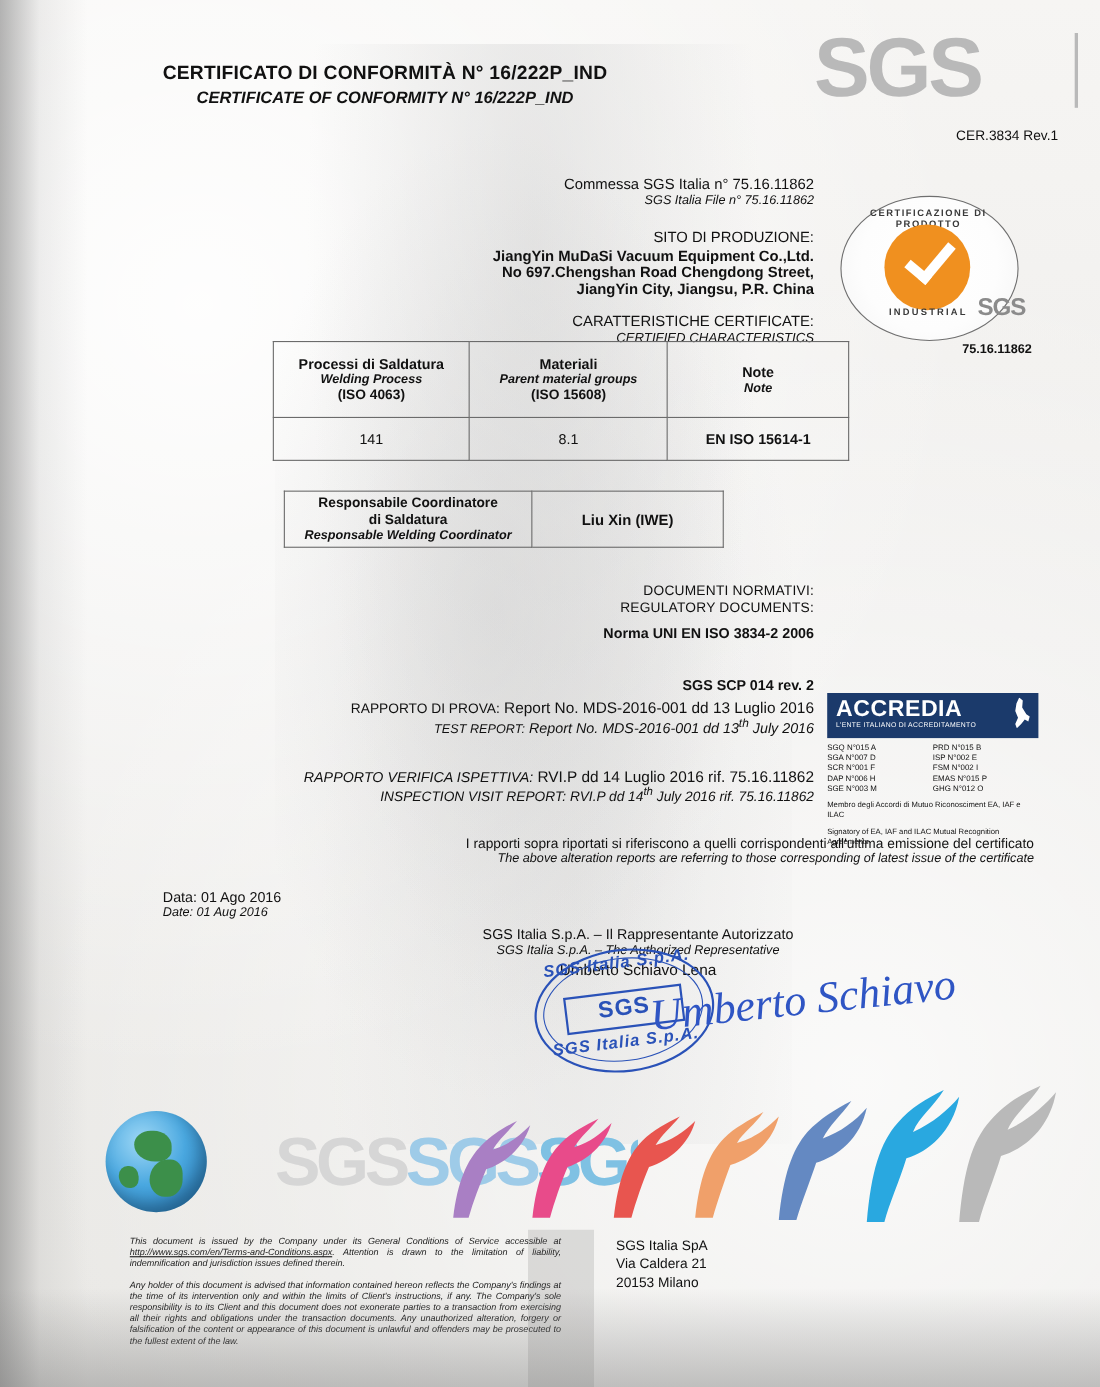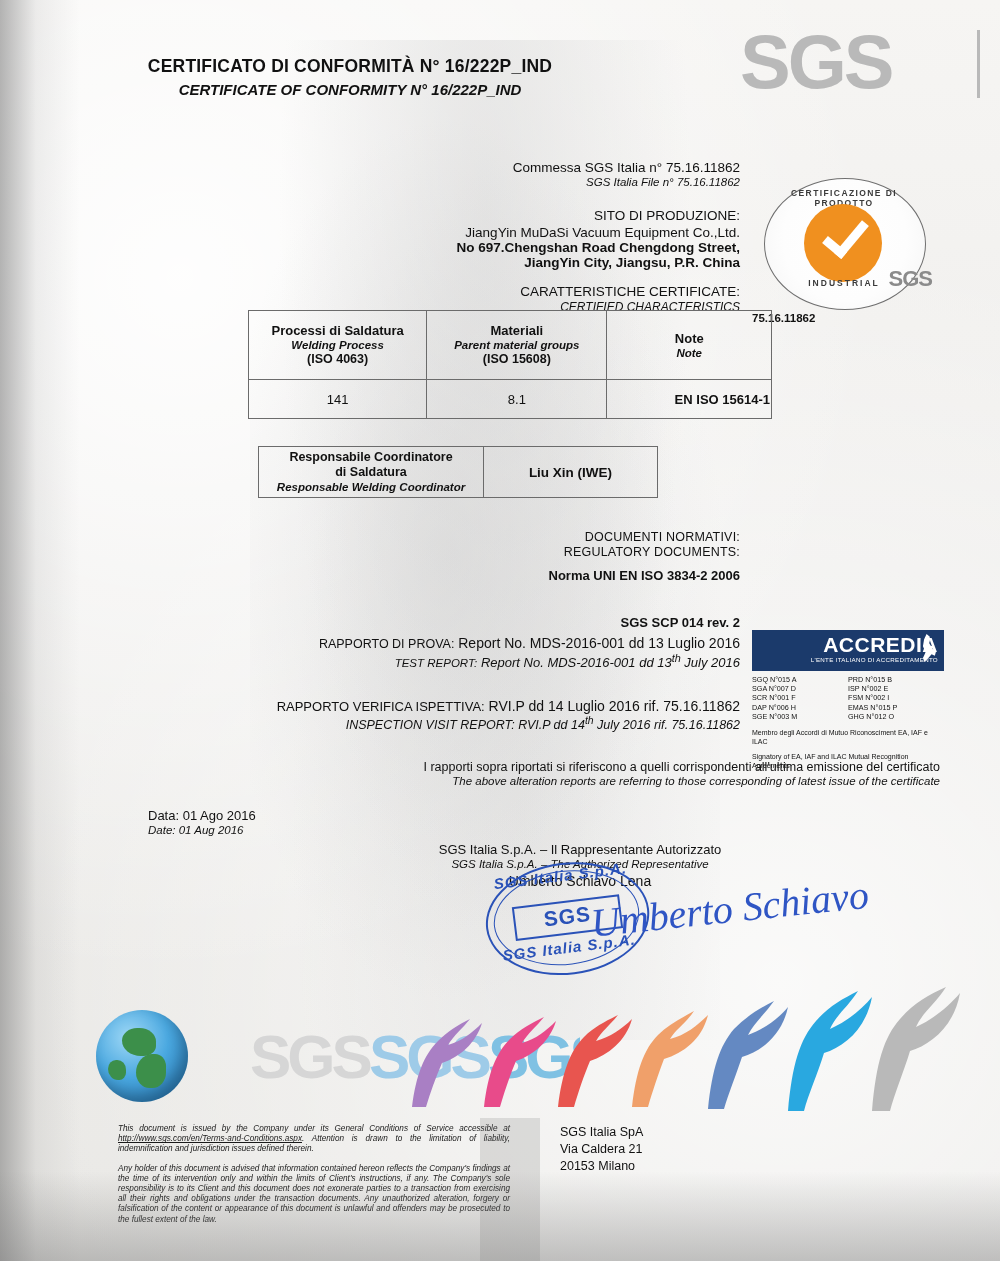--- a/index.html
+++ b/index.html
@@ -50,21 +50,21 @@
     position:absolute;right:0;top:6px;width:3px;height:68px;background:#b9b9b9;
   }
 
   
   #commessa{left:0;top:160px;width:740px;text-align:right;}
   #commessa .l1{font-size:13.5px;color:#111;}
   #commessa .l2{font-size:11.5px;font-style:italic;color:#111;margin-top:1px;}
 
   #site{left:0;top:208px;width:740px;text-align:right;}
   #site .l1{font-size:13.5px;color:#111;}
-  #site .l2{font-size:13.5px;font-weight:normal;color:#111;margin-top:2px;}
+  #site .l2{font-size:13.5px;font-weight:bold;color:#111;margin-top:2px;}
   #site .l3{font-size:13.5px;font-weight:bold;color:#111;}
   #site .l4{font-size:13.5px;font-weight:bold;color:#111;}
 
   #charact{left:0;top:284px;width:740px;text-align:right;}
   #charact .l1{font-size:13.5px;color:#111;}
   #charact .l2{font-size:12px;font-style:italic;color:#111;margin-top:1px;}
 
   
   #cert-mark{left:752px;top:178px;width:186px;height:150px;}
   #cert-mark .ring{
@@ -83,31 +83,31 @@
     background:#f0901f;
   }
   #cert-mark .tick:after{
     content:"";position:absolute;left:20px;top:18px;width:34px;height:16px;
     border-left:9px solid #fff;border-bottom:9px solid #fff;
     transform:rotate(-50deg);
   }
   #cert-mark .sgs-small{
     position:absolute;right:6px;top:88px;font-size:22px;font-weight:bold;color:#8b8b8b;letter-spacing:-1px;
   }
-  #cert-mark .filenum{position:absolute;left:0;top:134px;width:186px;text-align:left;font-size:11.5px;font-weight:bold;color:#111;}
+  #cert-mark .filenum{position:absolute;left:0;top:134px;width:186px;text-align:right;font-size:11.5px;font-weight:bold;color:#111;}
 
   
   #tbl1{left:248px;top:310px;width:524px;border-collapse:collapse;}
   #tbl1 td{border:1px solid #6b6b6b;}
   #tbl1 .hd{height:66px;text-align:center;vertical-align:middle;}
   #tbl1 .hd .a{font-size:13px;font-weight:bold;color:#111;line-height:15px;}
   #tbl1 .hd .b2{font-size:11.5px;font-style:italic;font-weight:bold;color:#111;line-height:14px;}
   #tbl1 .hd .c3{font-size:12.5px;font-weight:bold;color:#111;line-height:15px;}
   #tbl1 .val{height:36px;text-align:center;vertical-align:middle;font-size:13px;color:#111;}
-  #tbl1 .val.bold{font-weight:bold;text-align:right;}
+  #tbl1 .val.bold{font-weight:bold;}
 
   
   #tbl2{left:258px;top:446px;width:400px;border-collapse:collapse;}
   #tbl2 td{border:1px solid #6b6b6b;height:48px;vertical-align:middle;text-align:center;}
   #tbl2 .lbl .a{font-size:12.5px;font-weight:bold;color:#111;line-height:15px;}
   #tbl2 .lbl .b2{font-size:11.5px;font-style:italic;font-weight:bold;color:#111;line-height:14px;}
   #tbl2 .nm{font-size:13.5px;font-weight:bold;color:#111;}
 
   #docnorm{left:0;top:530px;width:740px;text-align:right;}
   #docnorm .l1{font-size:12.5px;color:#111;letter-spacing:.2px;}
@@ -116,31 +116,31 @@
 
   #scp{left:0;top:615px;width:740px;text-align:right;font-size:13px;font-weight:bold;color:#111;}
   #report{left:0;top:635px;width:740px;text-align:right;}
   #report .l1{font-size:14px;color:#111;}
   #report .l1 .lab{font-size:12.5px;}
   #report .l2{font-size:13px;font-style:italic;color:#111;margin-top:1px;}
   #report .l2 .lab{font-size:11.5px;}
 
   #inspect{left:0;top:698px;width:740px;text-align:right;}
   #inspect .l1{font-size:14px;color:#111;}
-  #inspect .l1 .lab{font-size:13px;}
+  #inspect .l1 .lab{font-size:13px;font-style:italic;}
   #inspect .l2{font-size:12.5px;font-style:italic;color:#111;margin-top:1px;}
 
   #refnote{left:0;top:760px;width:940px;text-align:right;}
   #refnote .l1{font-size:12.5px;color:#111;}
   #refnote .l2{font-size:11.5px;font-style:italic;color:#111;margin-top:1px;}
 
   
   #accredia{left:752px;top:630px;width:192px;}
   #accredia .bar{
-    background:#1b3a6b;color:#fff;padding:5px 6px 6px 8px;position:relative;height:30px;text-align:right;
+    background:#1b3a6b;color:#fff;padding:5px 6px 6px 8px;position:relative;height:30px;
   }
   #accredia .bar .nm{font-size:21px;font-weight:bold;letter-spacing:.5px;line-height:20px;}
   #accredia .bar .sub{font-size:6.2px;letter-spacing:.3px;margin-top:1px;}
   #accredia .bar .boot{
     position:absolute;right:7px;top:4px;width:18px;height:28px;
     background:#fff;
     clip-path:polygon(42% 0%,60% 10%,57% 33%,78% 55%,95% 62%,88% 78%,70% 72%,52% 86%,30% 100%,22% 86%,36% 66%,22% 44%,28% 20%);
   }
   #accredia .cols{display:flex;font-size:7.2px;color:#111;margin-top:4px;line-height:9.2px;}
   #accredia .cols div{flex:1;}
@@ -213,20 +213,21 @@
 
 <div id="page">
 
   <div id="watermark" class="abs"></div>
 
   <div id="title-block" class="abs">
     <div id="title-it">CERTIFICATO DI CONFORMITÀ N° 16/222P_IND</div>
     <div id="title-en">CERTIFICATE OF CONFORMITY N° 16/222P_IND</div>
   </div>
 
+  <div id="cer-rev" class="abs">CER.3834 Rev.1</div>
 
   <div id="sgs-logo" class="abs">
     <div class="word">SGS</div>
     <div class="bar"></div>
   </div>
 
   <div id="commessa" class="abs">
     <div class="l1">Commessa SGS Italia n° 75.16.11862</div>
     <div class="l2">SGS Italia File n° 75.16.11862</div>
   </div>

